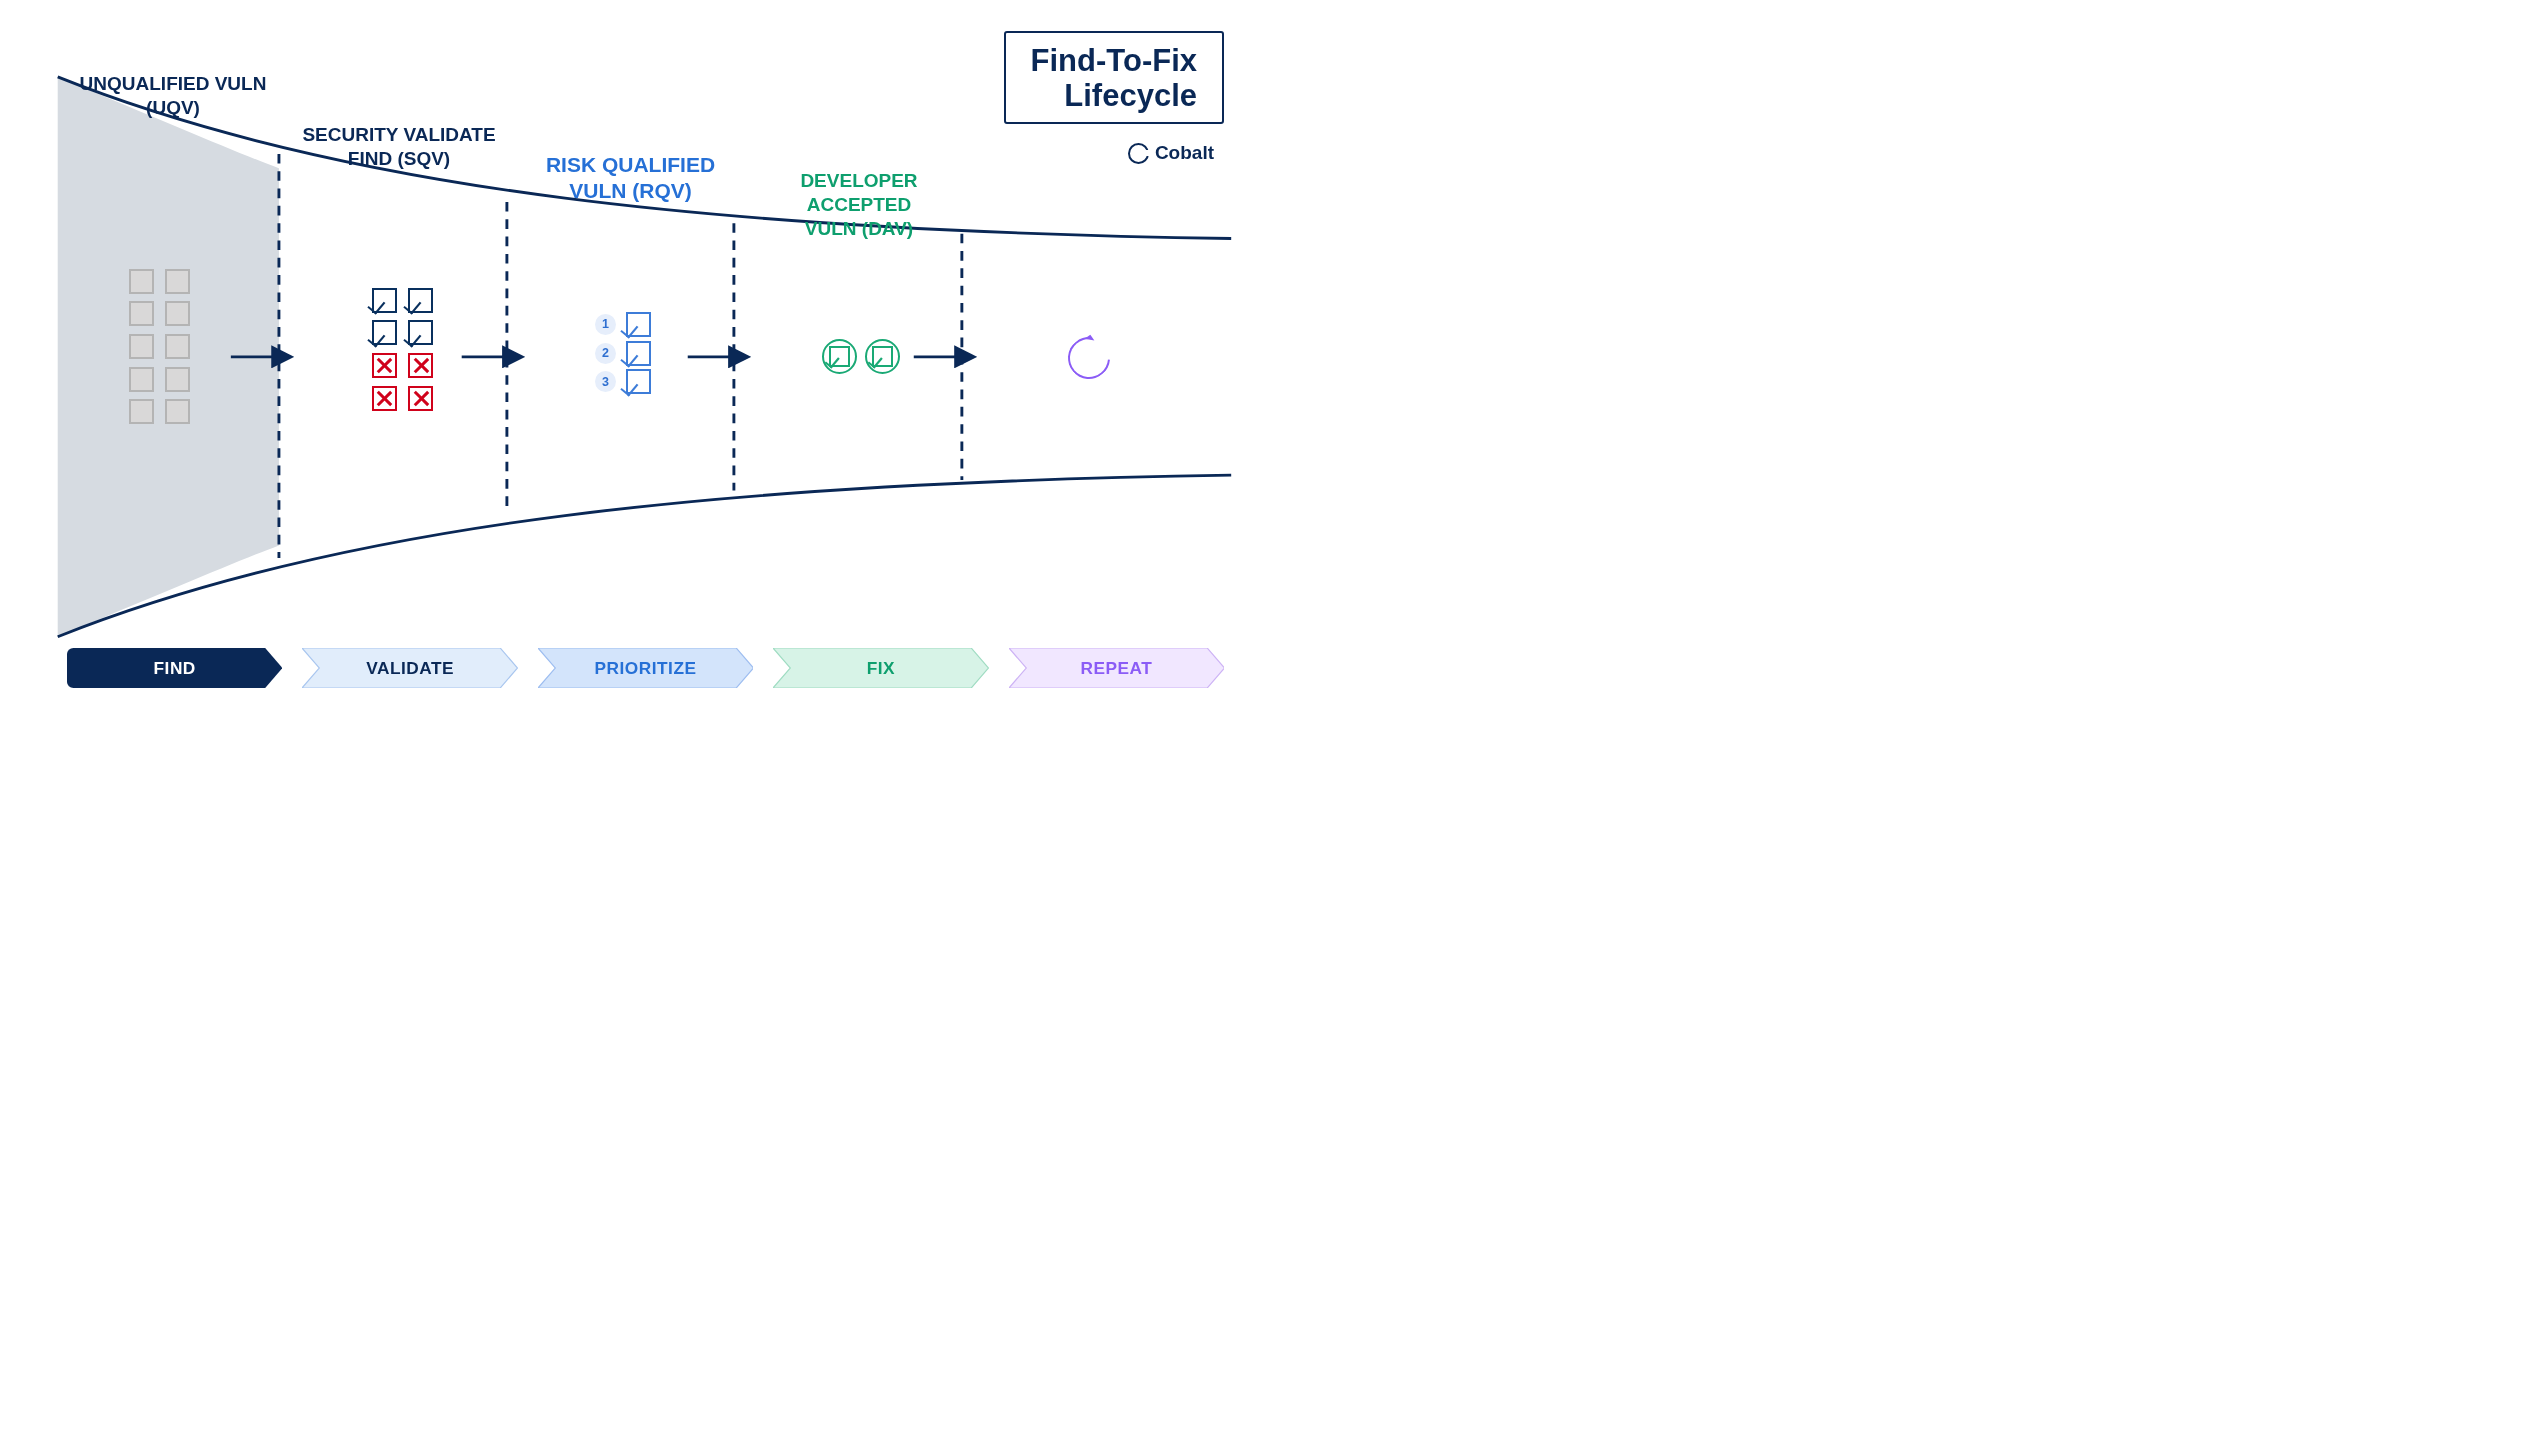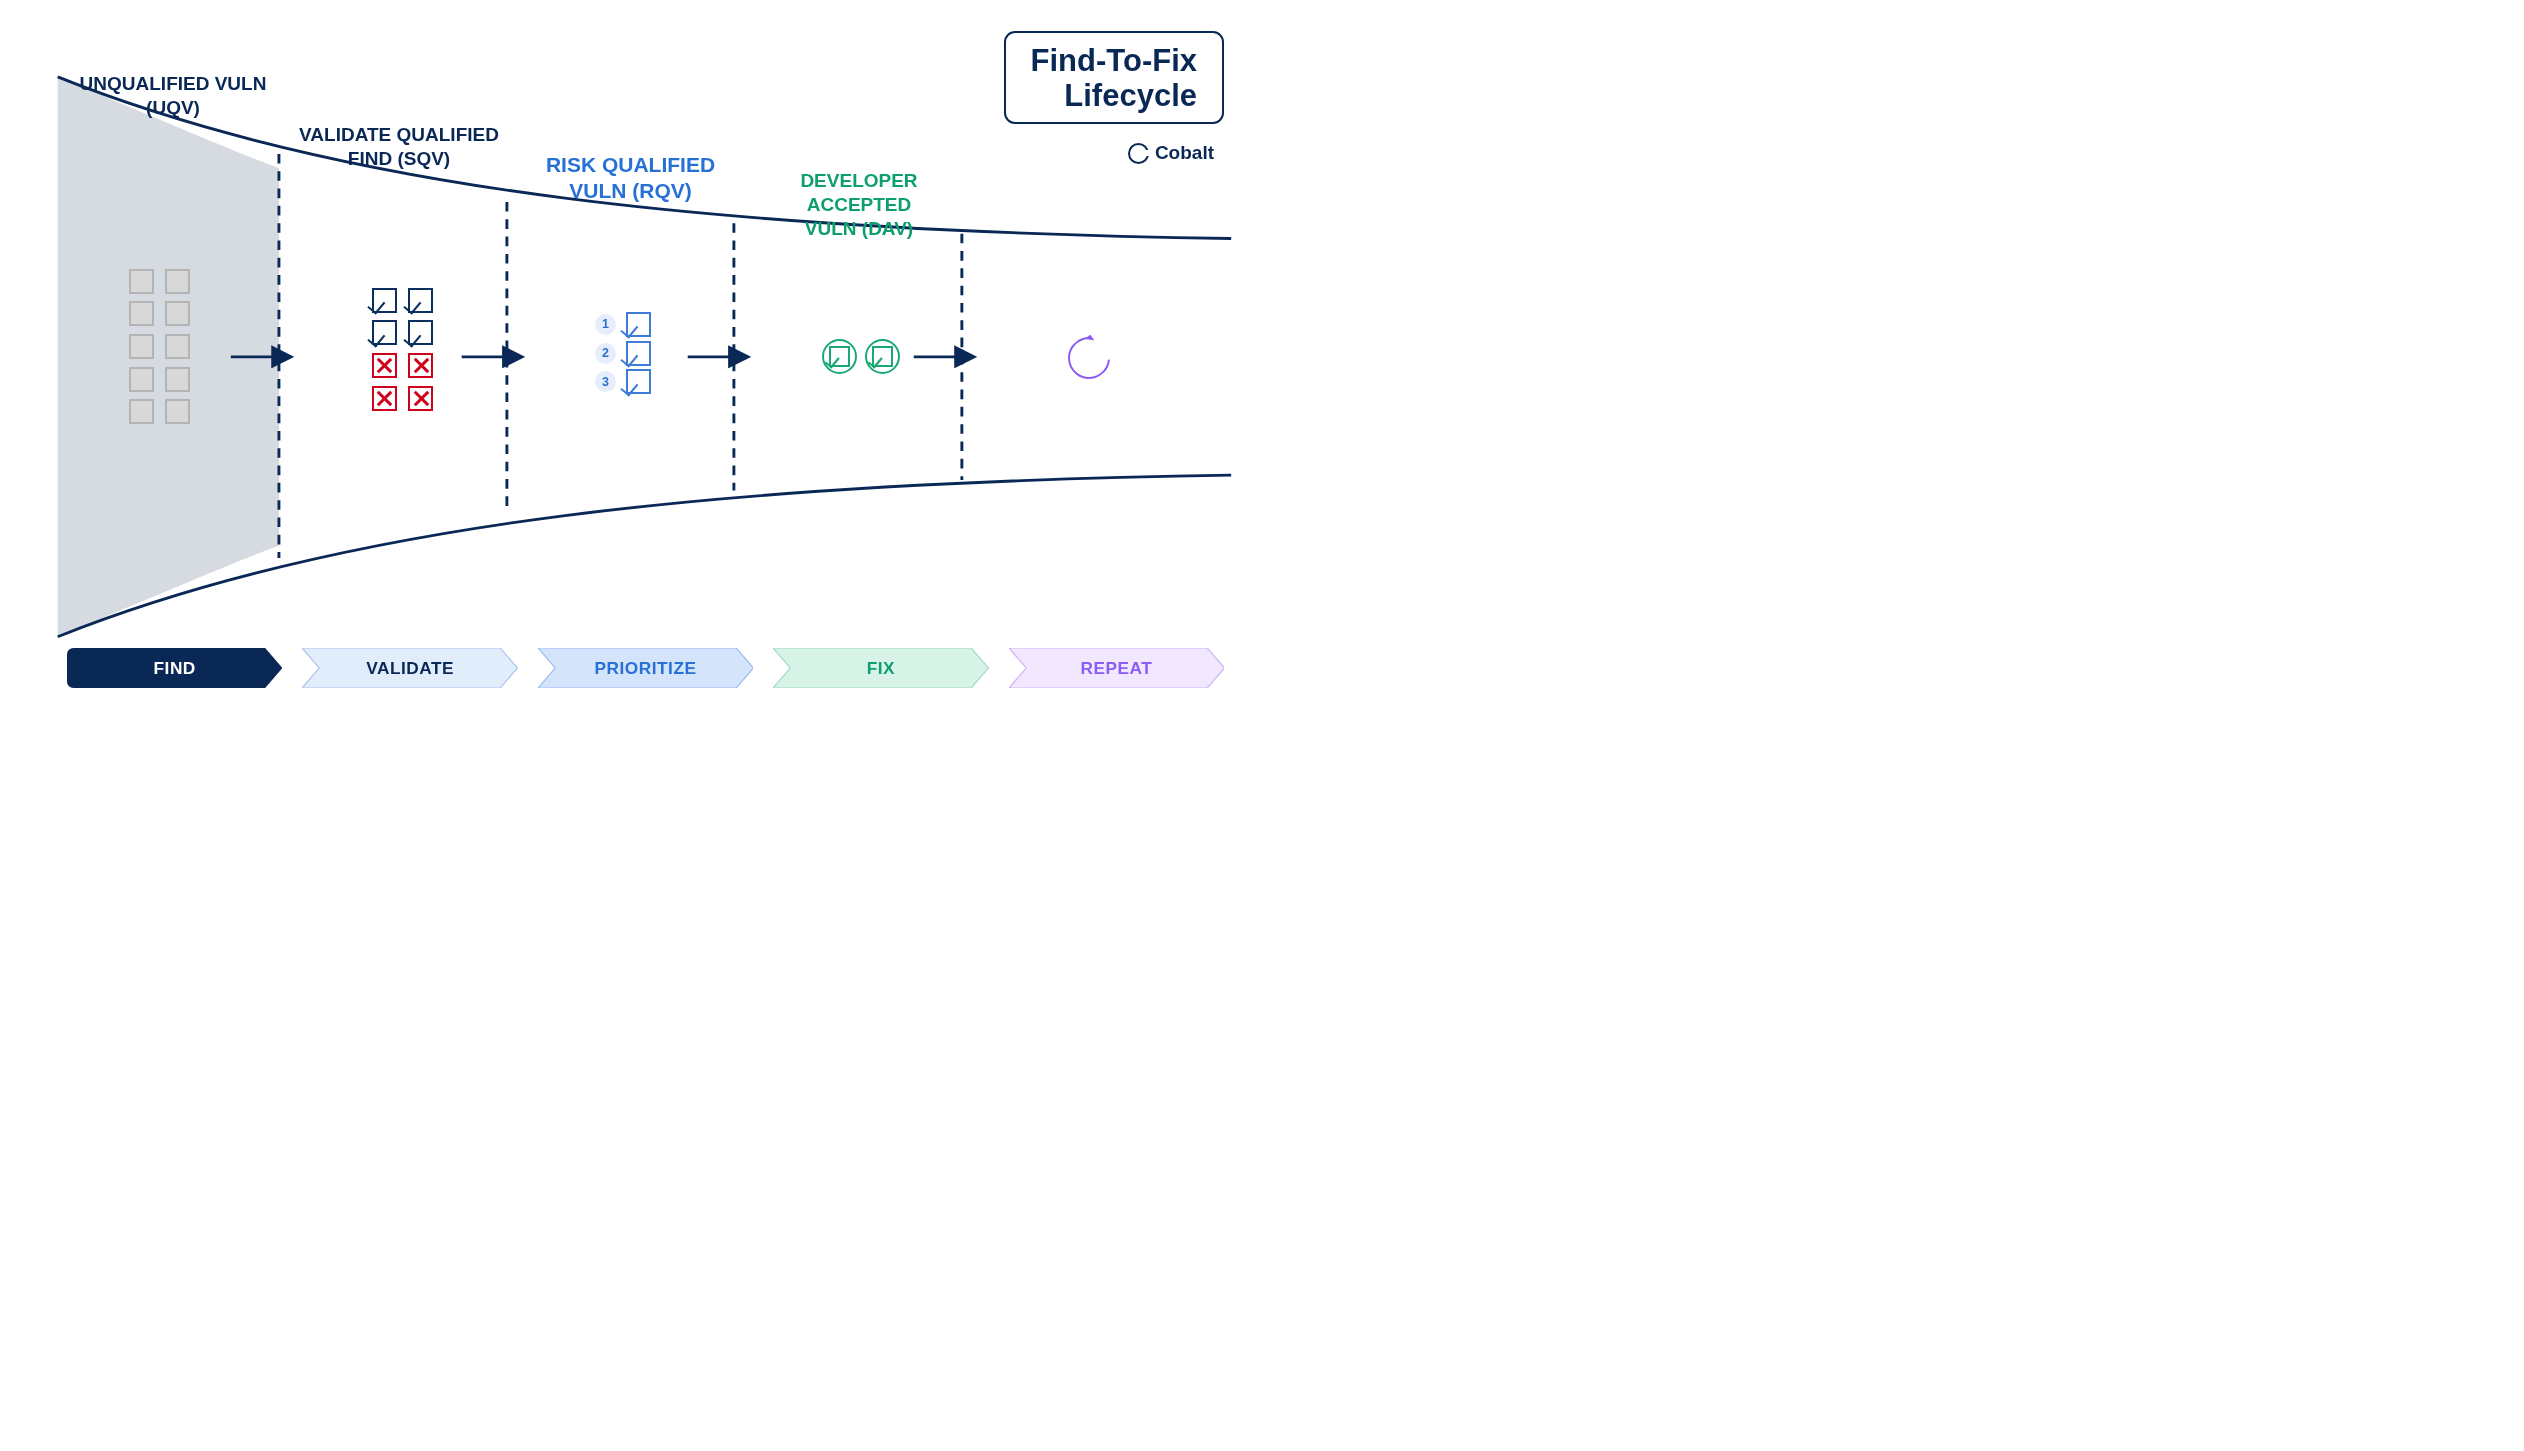--- a/index.html
+++ b/index.html
@@ -31,21 +31,21 @@
     
   }
   svg.full { position: absolute; inset: 0; }
 
   
   .title-badge {
     position: absolute;
     right: 38px;
     top: 31px;
     border: 2.9px solid var(--navy);
-    border-radius: 11px;
+    border-radius: 3px;
     padding: 9.6px 25px 7.7px 25px;
     text-align: right;
     color: var(--navy);
     font-weight: 700;
     line-height: 1.15;
     font-size: 31px;
   }
   .brand {
     position: absolute;
     right: 48px;
@@ -222,21 +222,21 @@
   <div class="brand">
     <span class="logo"></span>
     <span>Cobalt</span>
   </div>
 
   <div class="heading h-navy" style="left:77px;  top:44px;  width:192px;margin-top:28px;">
     <div>UNQUALIFIED VULN</div>
     <div>(UQV)</div>
   </div>
   <div class="heading h-navy" style="left:298px; top:123px; width:202px;">
-    <div>VALIDATE QUALIFIED</div>
+    <div>SECURITY VALIDATE</div>
     <div>FIND (SQV)</div>
   </div>
   <div class="heading h-blue" style="left:539px; top:152px; width:183px;">
     <div>RISK QUALIFIED</div>
     <div>VULN (RQV)</div>
   </div>
   <div class="heading h-green" style="left:758px; top:169px; width:202px;">
     <div>DEVELOPER ACCEPTED</div>
     <div>VULN (DAV)</div>
   </div>

